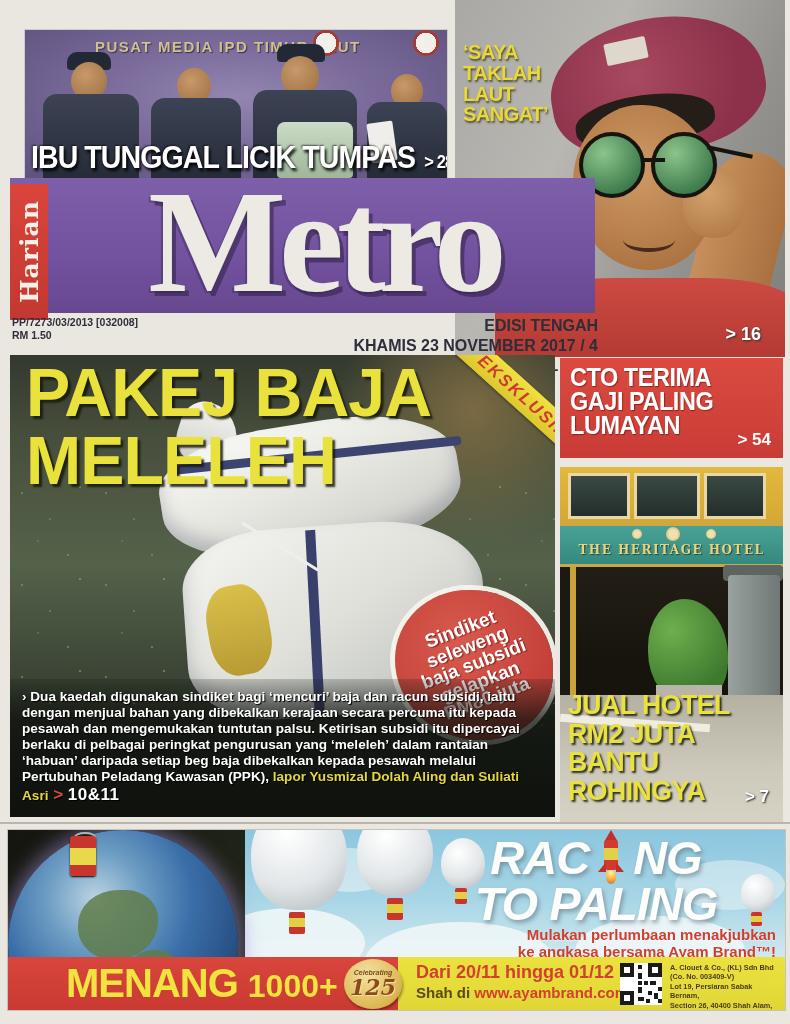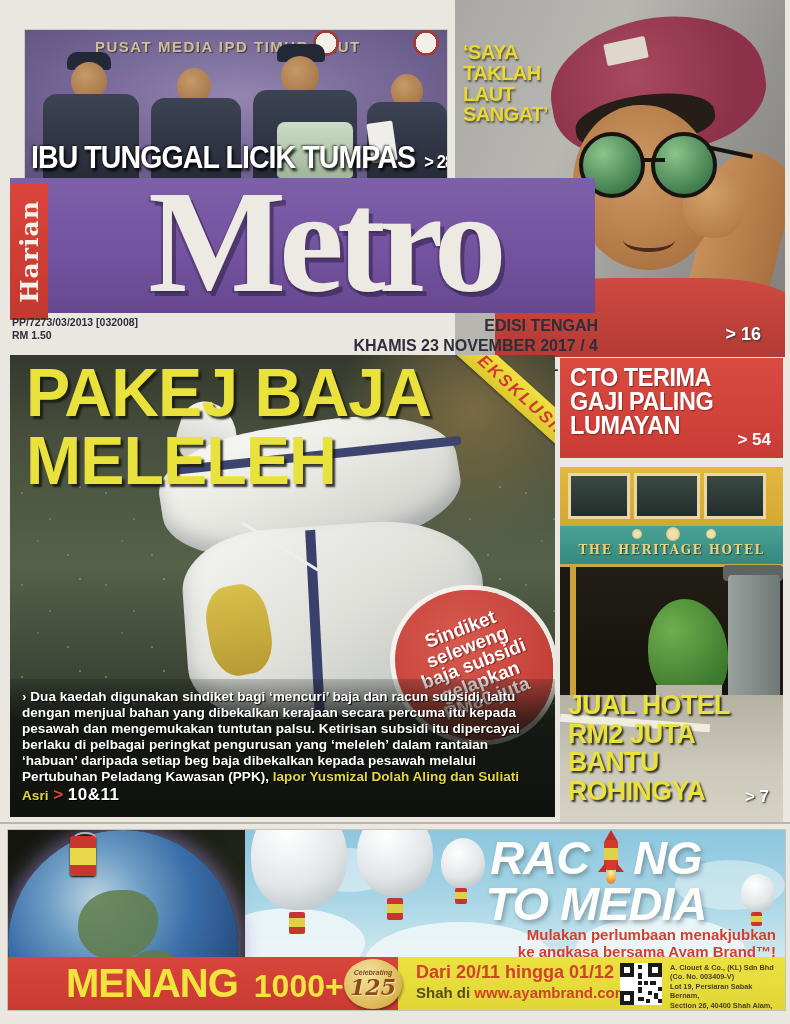--- a/index.html
+++ b/index.html
@@ -163,21 +163,21 @@
   .rocket-body{position:absolute;left:3px;top:10px;width:14px;height:30px;background:
     linear-gradient(180deg,#d23a30 0%,#d23a30 28%,#dfd24a 28%,#dfd24a 66%,#d23a30 66%);border-radius:4px;}
   .rocket-nose{position:absolute;left:3px;top:0px;width:0;height:0;border-left:7px solid transparent;
     border-right:7px solid transparent;border-bottom:12px solid #c02f28;}
   .rocket-fin{position:absolute;top:32px;width:0;height:0;border-top:10px solid transparent;}
   .rocket-flame{position:absolute;left:5px;top:40px;width:10px;height:14px;border-radius:50% 50% 60% 60%;
     background:radial-gradient(circle at 50% 20%,#fff3a0,#f2a63a 60%,#e2622e);}
   .ad-tagline{left:400px;top:96px;width:368px;text-align:right;color:#cf3f2e;font-weight:900;font-size:15px;line-height:1.15;
     text-shadow:0 1px 1px rgba(255,255,255,.6);}
   .ad-red-strip{left:0;top:127px;width:390px;height:53px;background:linear-gradient(180deg,#d8453c,#c93a32);
-    display:flex;align-items:baseline;gap:16px;padding-left:58px;box-sizing:border-box;}
+    display:flex;align-items:baseline;gap:10px;padding-left:58px;box-sizing:border-box;}
   .promo-1{color:#f2e43e;font-weight:900;font-size:40px;letter-spacing:-1px;line-height:53px;}
   .promo-2{color:#f2e43e;font-weight:bold;font-size:32px;}
   .promo-3{color:#f2e43e;font-weight:bold;font-size:25px;letter-spacing:1px;}
   .gold-badge{left:336px;top:129px;width:58px;height:50px;border-radius:50%;background:
     radial-gradient(circle at 40% 30%,#f4e2a0,#dcb652 70%,#b88a30);box-shadow:1px 2px 3px rgba(0,0,0,.4);
     text-align:center;z-index:5;}
   .gold-badge .cel{display:block;margin-top:10px;font-size:7px;font-style:italic;font-weight:bold;color:#7a4a1e;}
   .gold-badge .num{display:block;margin-top:-2px;font-family:"DejaVu Serif",serif;font-weight:bold;font-style:italic;
     font-size:22px;color:#8a4a1a;text-shadow:1px 1px 0 #f4e2a0;}
   .ad-yellow-strip{left:390px;top:127px;width:387px;height:53px;background:linear-gradient(180deg,#ece23e,#e0d636);}
@@ -354,21 +354,21 @@
         <span>RAC</span>
         <span class="rocket">
           <span class="rocket-nose"></span>
           <span class="rocket-body"></span>
           <span class="rocket-fin" style="left:-3px;border-right:8px solid #c02f28;"></span>
           <span class="rocket-fin" style="right:-3px;border-left:8px solid #c02f28;"></span>
           <span class="rocket-flame"></span>
         </span>
         <span>NG</span>
       </div>
-      <div>TO MEDIA</div>
+      <div>TO PALING</div>
     </div>
     <div class="abs ad-tagline">
       <span class="info-line">Mulakan perlumbaan menakjubkan</span>
       <span class="info-line">ke angkasa bersama Ayam Brand™!</span>
     </div>
 
     <div class="abs ad-red-strip">
       <span class="promo-1">MENANG</span>
       <span class="promo-2">1000+</span>
       <span class="promo-3">HADIAH!</span>

